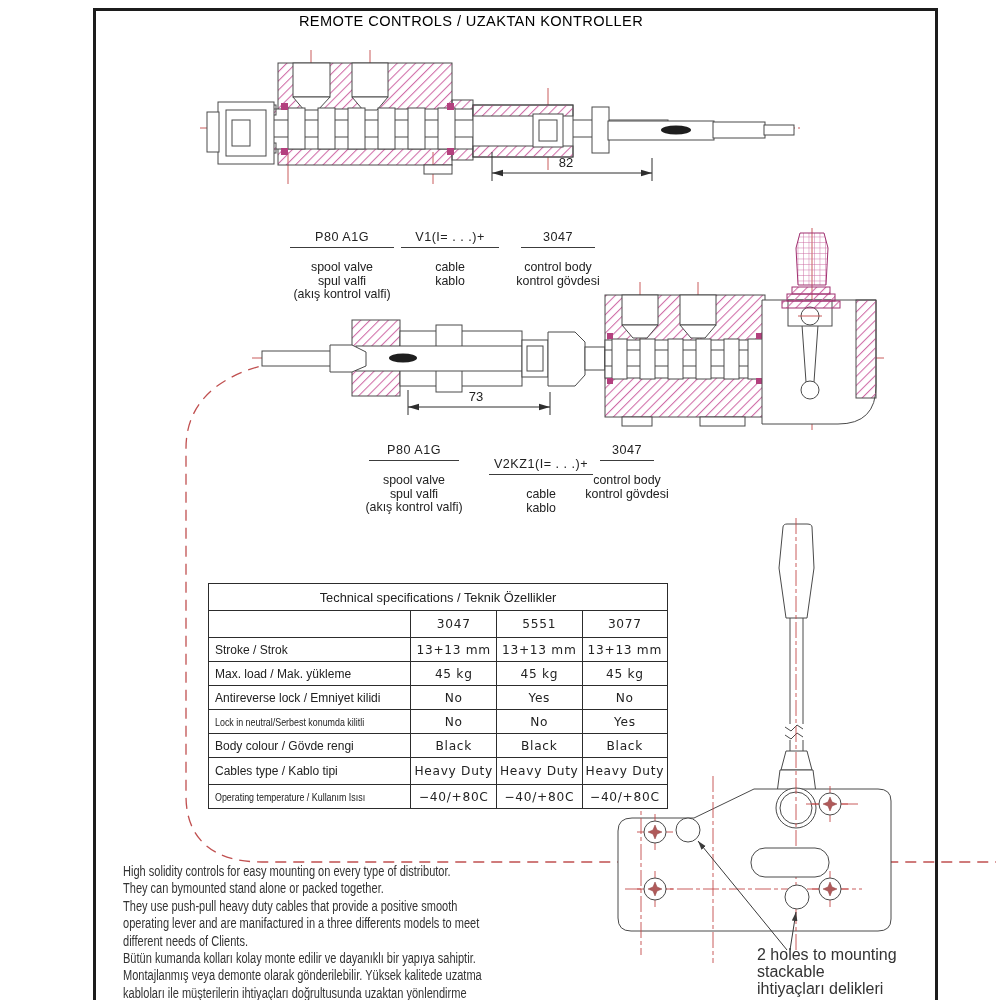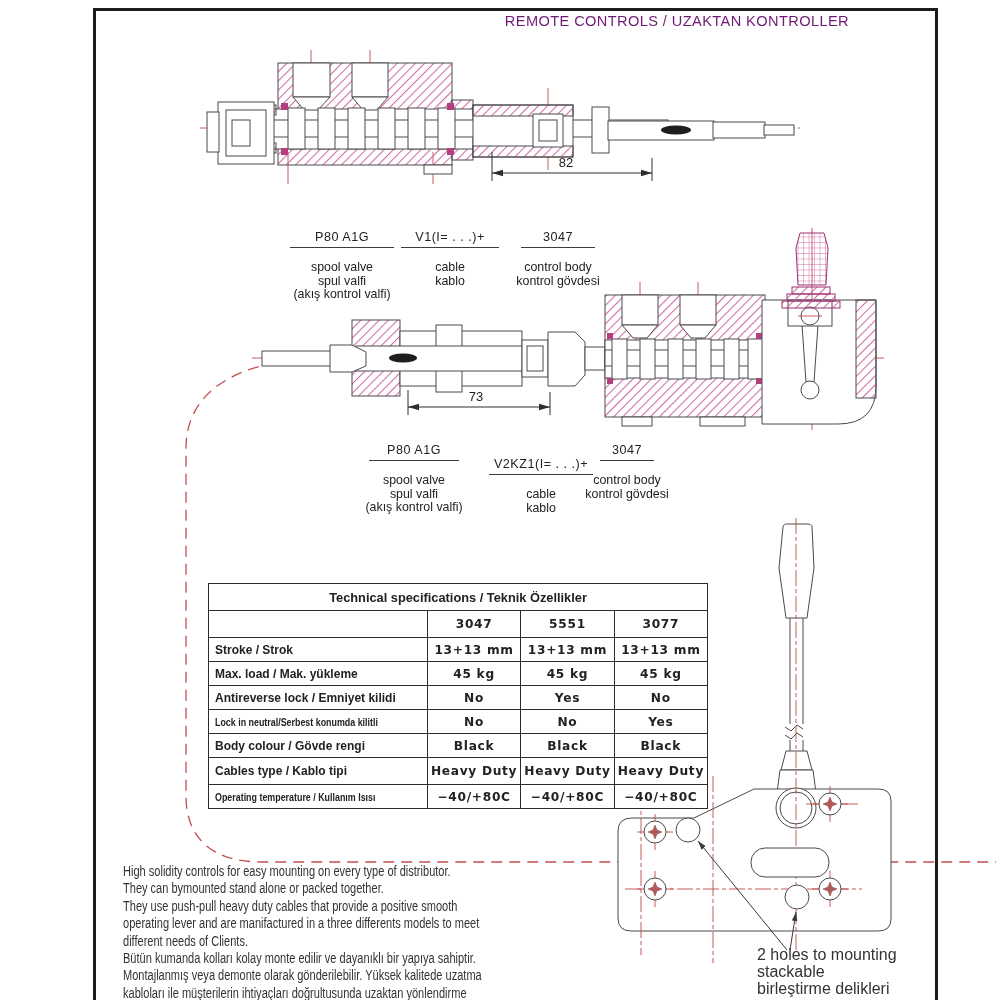--- a/index.html
+++ b/index.html
@@ -1,32 +1,32 @@
 <!DOCTYPE html>
 <html><head>
 <meta charset="utf-8">
 <style>
   html,body{margin:0;padding:0;background:#fff;}
   body{width:1000px;height:1000px;overflow:hidden;font-family:"Liberation Sans",sans-serif;color:#222;}
   .page{position:relative;width:1000px;height:1000px;background:#fff;}
   .frame{position:absolute;left:93px;top:8px;width:839px;height:992px;
          border-left:3px solid #1c1c1c;border-top:3px solid #1c1c1c;border-right:3px solid #1c1c1c;}
-  .title{position:absolute;left:93px;top:13px;width:756px;text-align:right;
-         font-size:14.6px;letter-spacing:0.4px;color:#701a75;}
+  .title{position:absolute;left:93px;top:13px;width:756px;text-align:center;
+         font-size:14.6px;letter-spacing:0.4px;color:#000000;}
   svg.draw{position:absolute;left:0;top:0;}
 
   
   .co{position:absolute;text-align:center;font-size:12.4px;line-height:13.4px;color:#222;}
   .co .code{display:inline-block;border-bottom:1.3px solid #3c3c3c;padding:0 2px 3px 2px;
             margin-bottom:13px;letter-spacing:0.5px;white-space:nowrap;font-size:12.6px;}
   .co .sub{white-space:nowrap;}
 
   
   .spec{position:absolute;left:208px;top:583px;border-collapse:collapse;table-layout:fixed;
-        font-size:12px;color:#222;background:#fff;font-weight:bold;}
+        font-size:12px;color:#222;background:#fff;}
   .spec td{border:1.3px solid #2c2c2c;padding:0 3px;height:23px;overflow:hidden;white-space:nowrap;}
   .spec .tt{text-align:center;font-size:12.8px;height:26px;}
   .spec .hh{height:27px;}
   .spec .c{text-align:center;}
   .spec .v{font-family:"DejaVu Sans",sans-serif;font-size:12.2px;letter-spacing:0.7px;}
   .spec .l{padding-left:6px;}
   .spec .cond span{display:inline-block;transform:scaleX(0.78);transform-origin:0 50%;
                    font-size:11.4px;white-space:nowrap;}
 
   
@@ -350,16 +350,16 @@
     <div>different needs of Clients.</div>
     <div>Bütün kumanda kolları kolay monte edilir ve dayanıklı bir yapıya sahiptir.</div>
     <div>Montajlanmış veya demonte olarak gönderilebilir. Yüksek kalitede uzatma</div>
     <div>kabloları ile müşterilerin ihtiyaçları doğrultusunda uzaktan yönlendirme</div>
 
   </div>
 
   <div class="note">
     <div>2 holes to mounting</div>
     <div>stackable</div>
-    <div>birleştirme delikleri</div>
+    <div>ihtiyaçları delikleri</div>
   </div>
 
 </div>
 
 </body></html>

